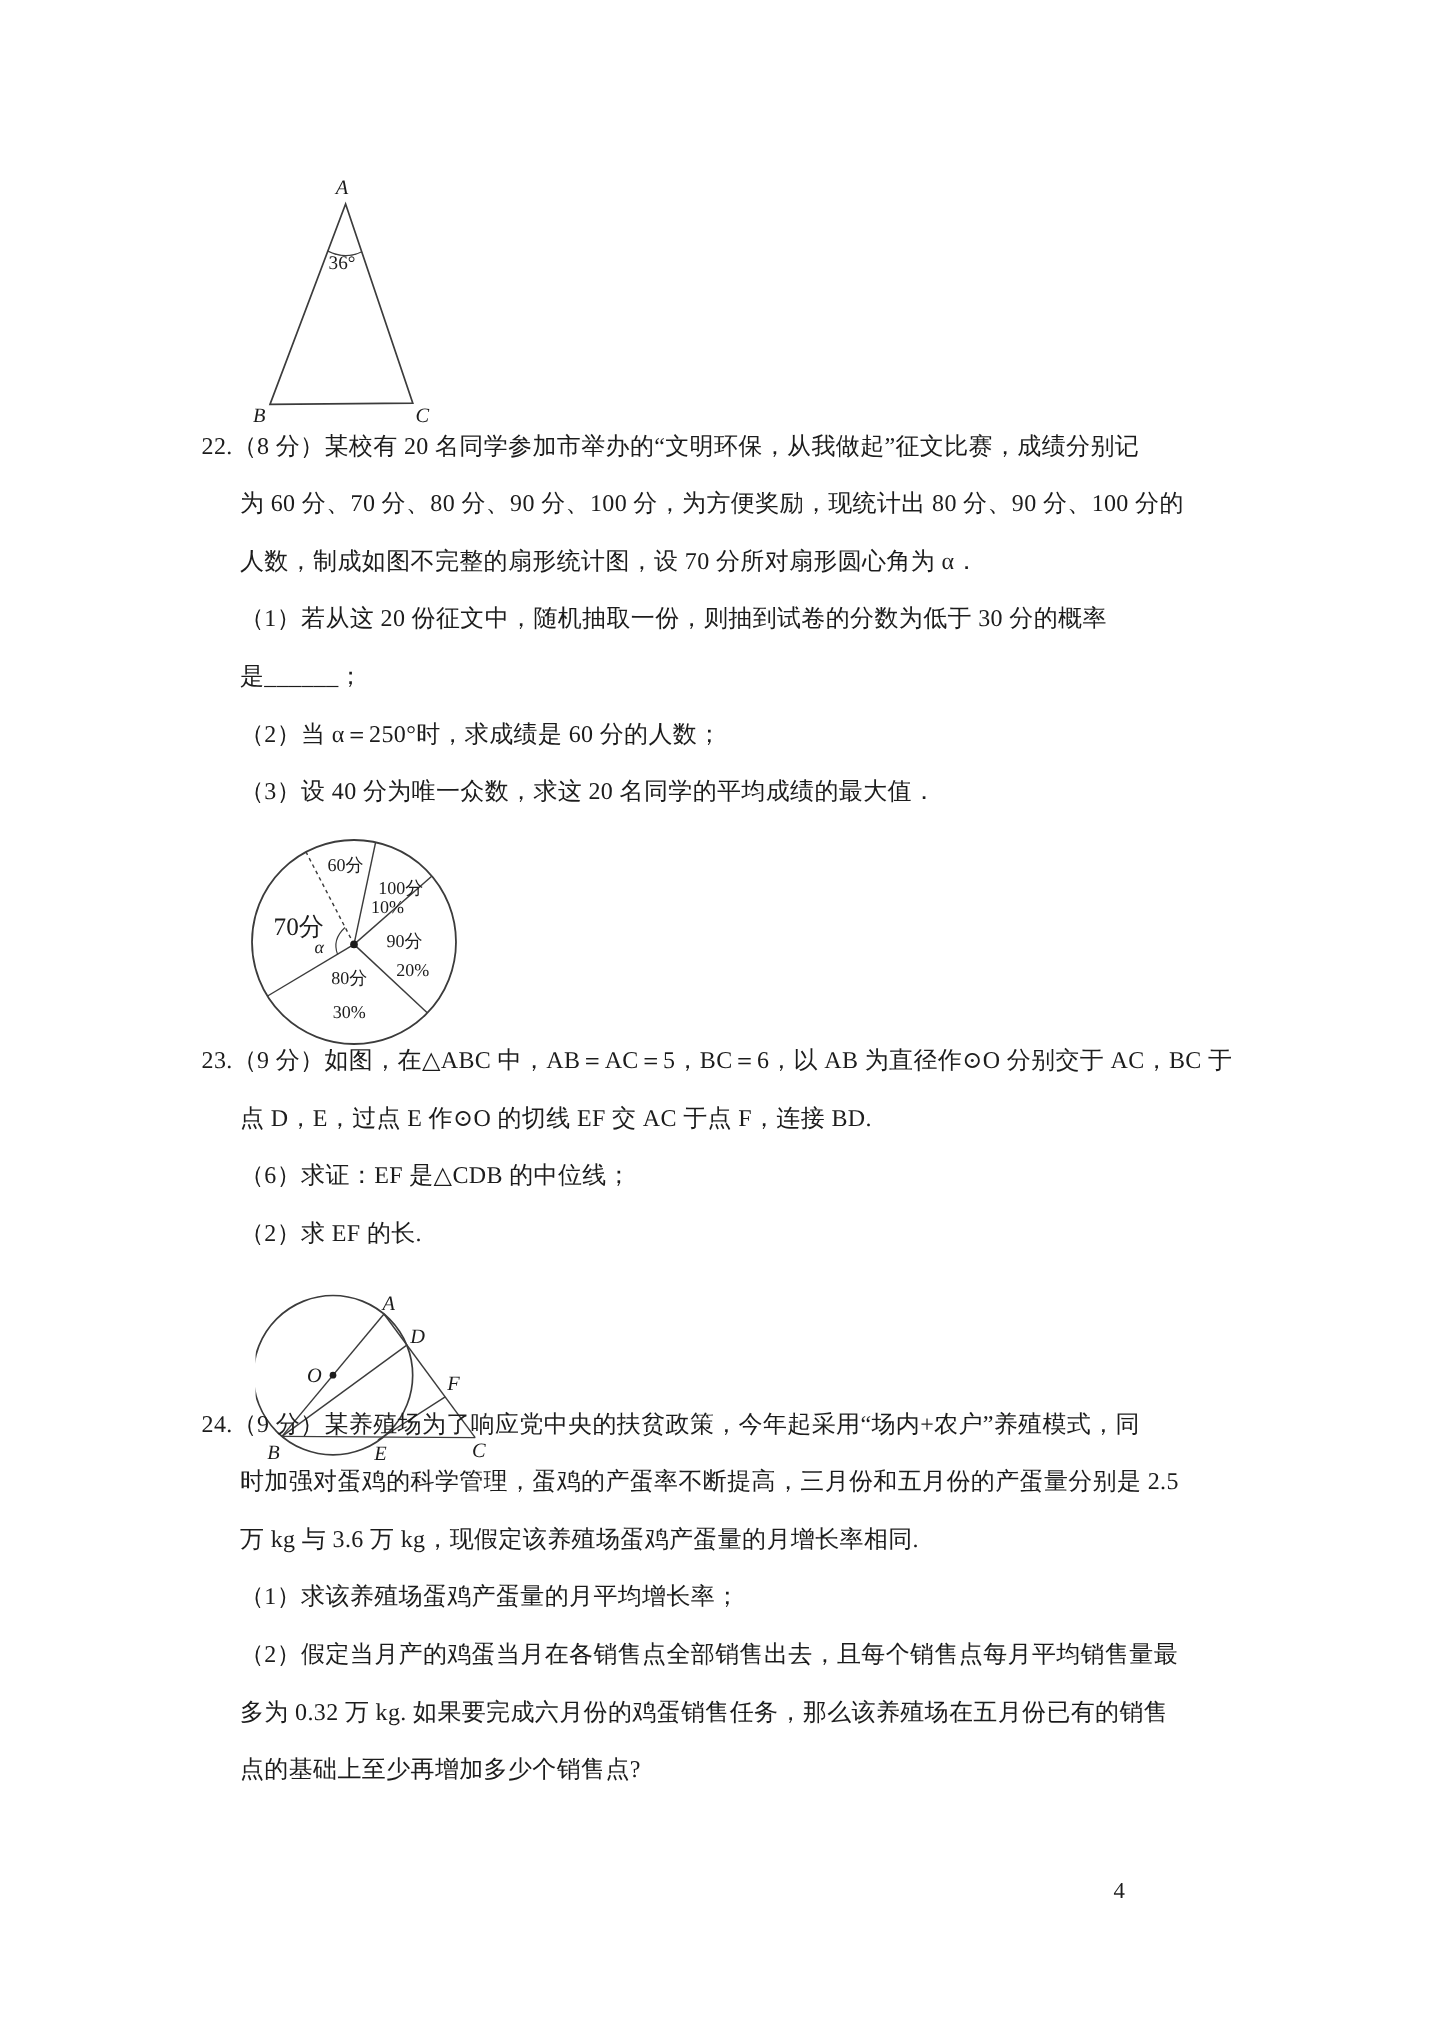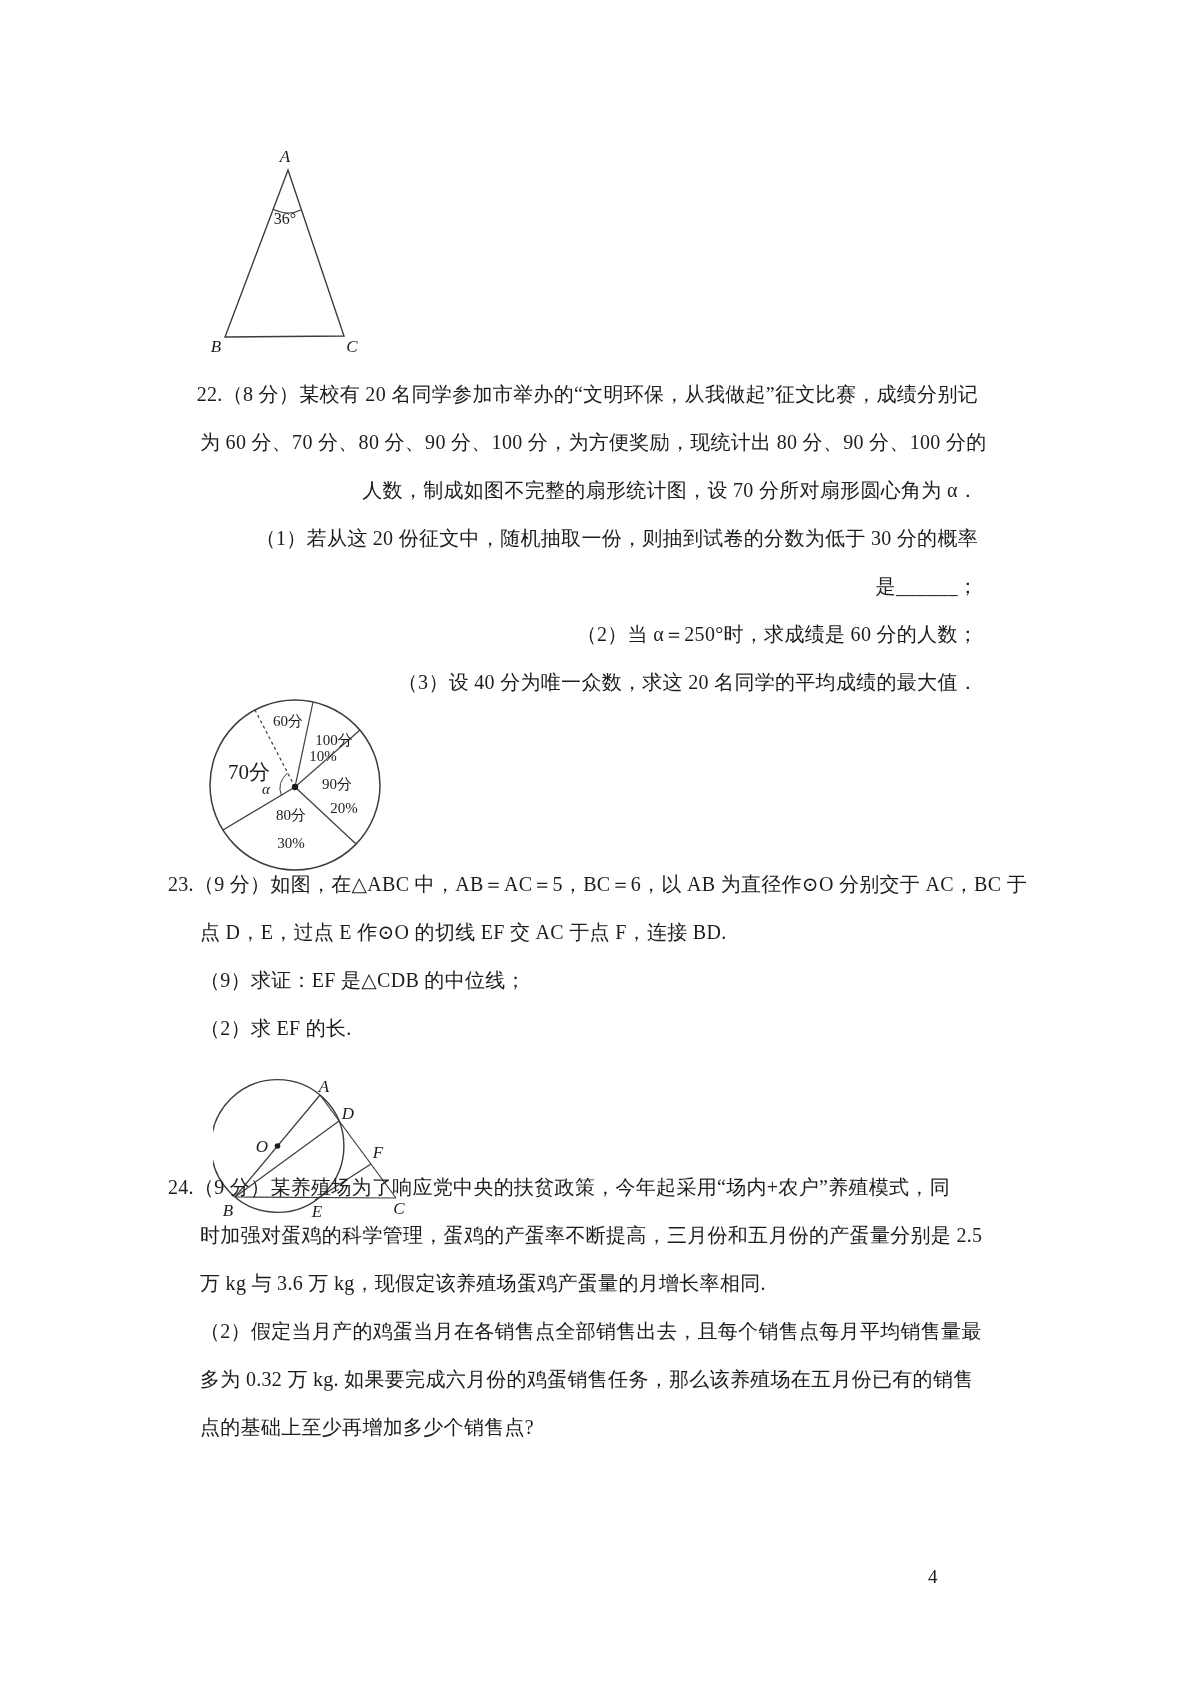--- a/index.html
+++ b/index.html
@@ -44,21 +44,21 @@
 
   <svg class="fig" style="left:190px; top:135px;" width="185" height="225" viewBox="190 135 185 225">
     <path class="stroke" stroke-width="1.4" d="M225,337 L288,170 L344,336 Z"></path>
     <path class="stroke" stroke-width="1.1" d="M273.2,209.3 Q288,216.5 301.5,209.8"></path>
     <text class="pt-label" x="285" y="162" text-anchor="middle">A</text>
     <text x="285" y="224" text-anchor="middle" font-size="16">36°</text>
     <text class="pt-label" x="216" y="352" text-anchor="middle">B</text>
     <text class="pt-label" x="352" y="352" text-anchor="middle">C</text>
   </svg>
 
-  <div class="block" style="top:370px;text-align:right;">
+  <div class="block" style="top:348px;">
     <div class="line">22.（8 分）某校有 20 名同学参加市举办的“文明环保，从我做起”征文比赛，成绩分别记</div>
     <div class="line indent">为 60 分、70 分、80 分、90 分、100 分，为方便奖励，现统计出 80 分、90 分、100 分的</div>
     <div class="line indent">人数，制成如图不完整的扇形统计图，设 70 分所对扇形圆心角为 α．</div>
     <div class="line indent">（1）若从这 20 份征文中，随机抽取一份，则抽到试卷的分数为低于 30 分的概率</div>
     <div class="line indent">是______；</div>
     <div class="line indent">（2）当 α＝250°时，求成绩是 60 分的人数；</div>
     <div class="line indent">（3）设 40 分为唯一众数，求这 20 名同学的平均成绩的最大值．</div>
   </div>
 
   <svg class="fig" style="left:205px; top:692px;" width="195" height="182" viewBox="205 692 195 182">
@@ -77,21 +77,21 @@
     <text class="pie-label" x="266" y="794" text-anchor="middle" font-style="italic" font-size="16">α</text>
     <text class="pie-label" x="337" y="789" text-anchor="middle">90分</text>
     <text class="pie-label" x="344" y="813" text-anchor="middle">20%</text>
     <text class="pie-label" x="291" y="820" text-anchor="middle">80分</text>
     <text class="pie-label" x="291" y="848" text-anchor="middle">30%</text>
   </svg>
 
   <div class="block" style="top:860px;">
     <div class="line">23.（9 分）如图，在△ABC 中，AB＝AC＝5，BC＝6，以 AB 为直径作⊙O 分别交于 AC，BC 于</div>
     <div class="line indent">点 D，E，过点 E 作⊙O 的切线 EF 交 AC 于点 F，连接 BD.</div>
-    <div class="line indent">（9）求证：EF 是△CDB 的中位线；</div>
+    <div class="line indent">（6）求证：EF 是△CDB 的中位线；</div>
     <div class="line indent">（2）求 EF 的长.</div>
   </div>
 
   <svg class="fig" style="left:213px; top:1072px;" width="200" height="152" viewBox="213 1072 200 152">
     <circle class="stroke" stroke-width="1.4" cx="277.5" cy="1146" r="66.4"></circle>
     <line class="stroke" stroke-width="1.2" x1="235" y1="1197" x2="320" y2="1095"></line>
     <line class="stroke" stroke-width="1.2" x1="320" y1="1095" x2="396" y2="1198"></line>
     <line class="stroke" stroke-width="1.2" x1="235" y1="1197" x2="396" y2="1198"></line>
     <line class="stroke" stroke-width="1.2" x1="235" y1="1197" x2="339" y2="1121"></line>
     <line class="stroke" stroke-width="1.2" x1="315" y1="1200" x2="371" y2="1164"></line>
@@ -102,20 +102,21 @@
     <text class="pt-label" x="378" y="1158" text-anchor="middle">F</text>
     <text class="pt-label" x="228" y="1216" text-anchor="middle">B</text>
     <text class="pt-label" x="317" y="1217" text-anchor="middle">E</text>
     <text class="pt-label" x="399" y="1214" text-anchor="middle">C</text>
   </svg>
 
   <div class="block" style="top:1163px;">
     <div class="line">24.（9 分）某养殖场为了响应党中央的扶贫政策，今年起采用“场内+农户”养殖模式，同</div>
     <div class="line indent">时加强对蛋鸡的科学管理，蛋鸡的产蛋率不断提高，三月份和五月份的产蛋量分别是 2.5</div>
     <div class="line indent">万 kg 与 3.6 万 kg，现假定该养殖场蛋鸡产蛋量的月增长率相同.</div>
+    <div class="line indent">（1）求该养殖场蛋鸡产蛋量的月平均增长率；</div>
     <div class="line indent">（2）假定当月产的鸡蛋当月在各销售点全部销售出去，且每个销售点每月平均销售量最</div>
     <div class="line indent">多为 0.32 万 kg. 如果要完成六月份的鸡蛋销售任务，那么该养殖场在五月份已有的销售</div>
     <div class="line indent">点的基础上至少再增加多少个销售点?</div>
   </div>
 
   <div class="page-number">4</div>
 
 </div>
 
 </body></html>

